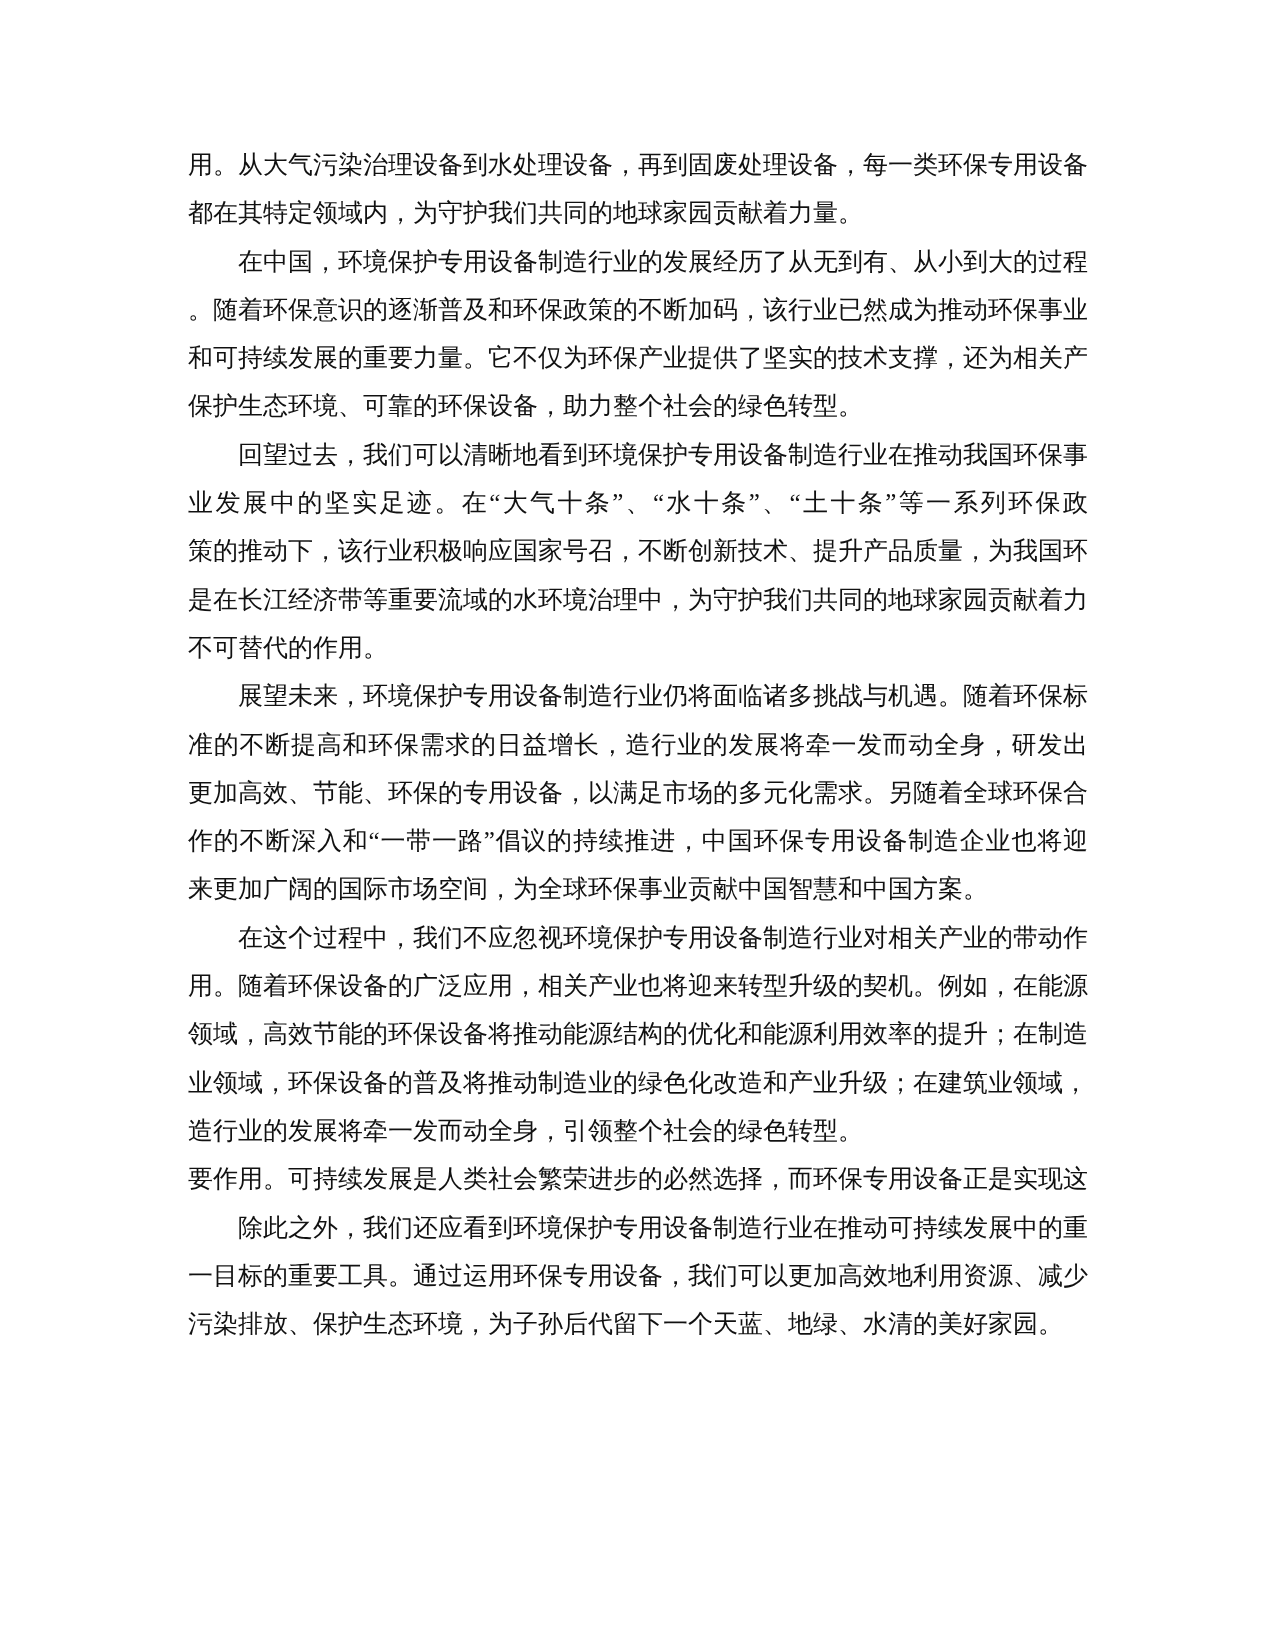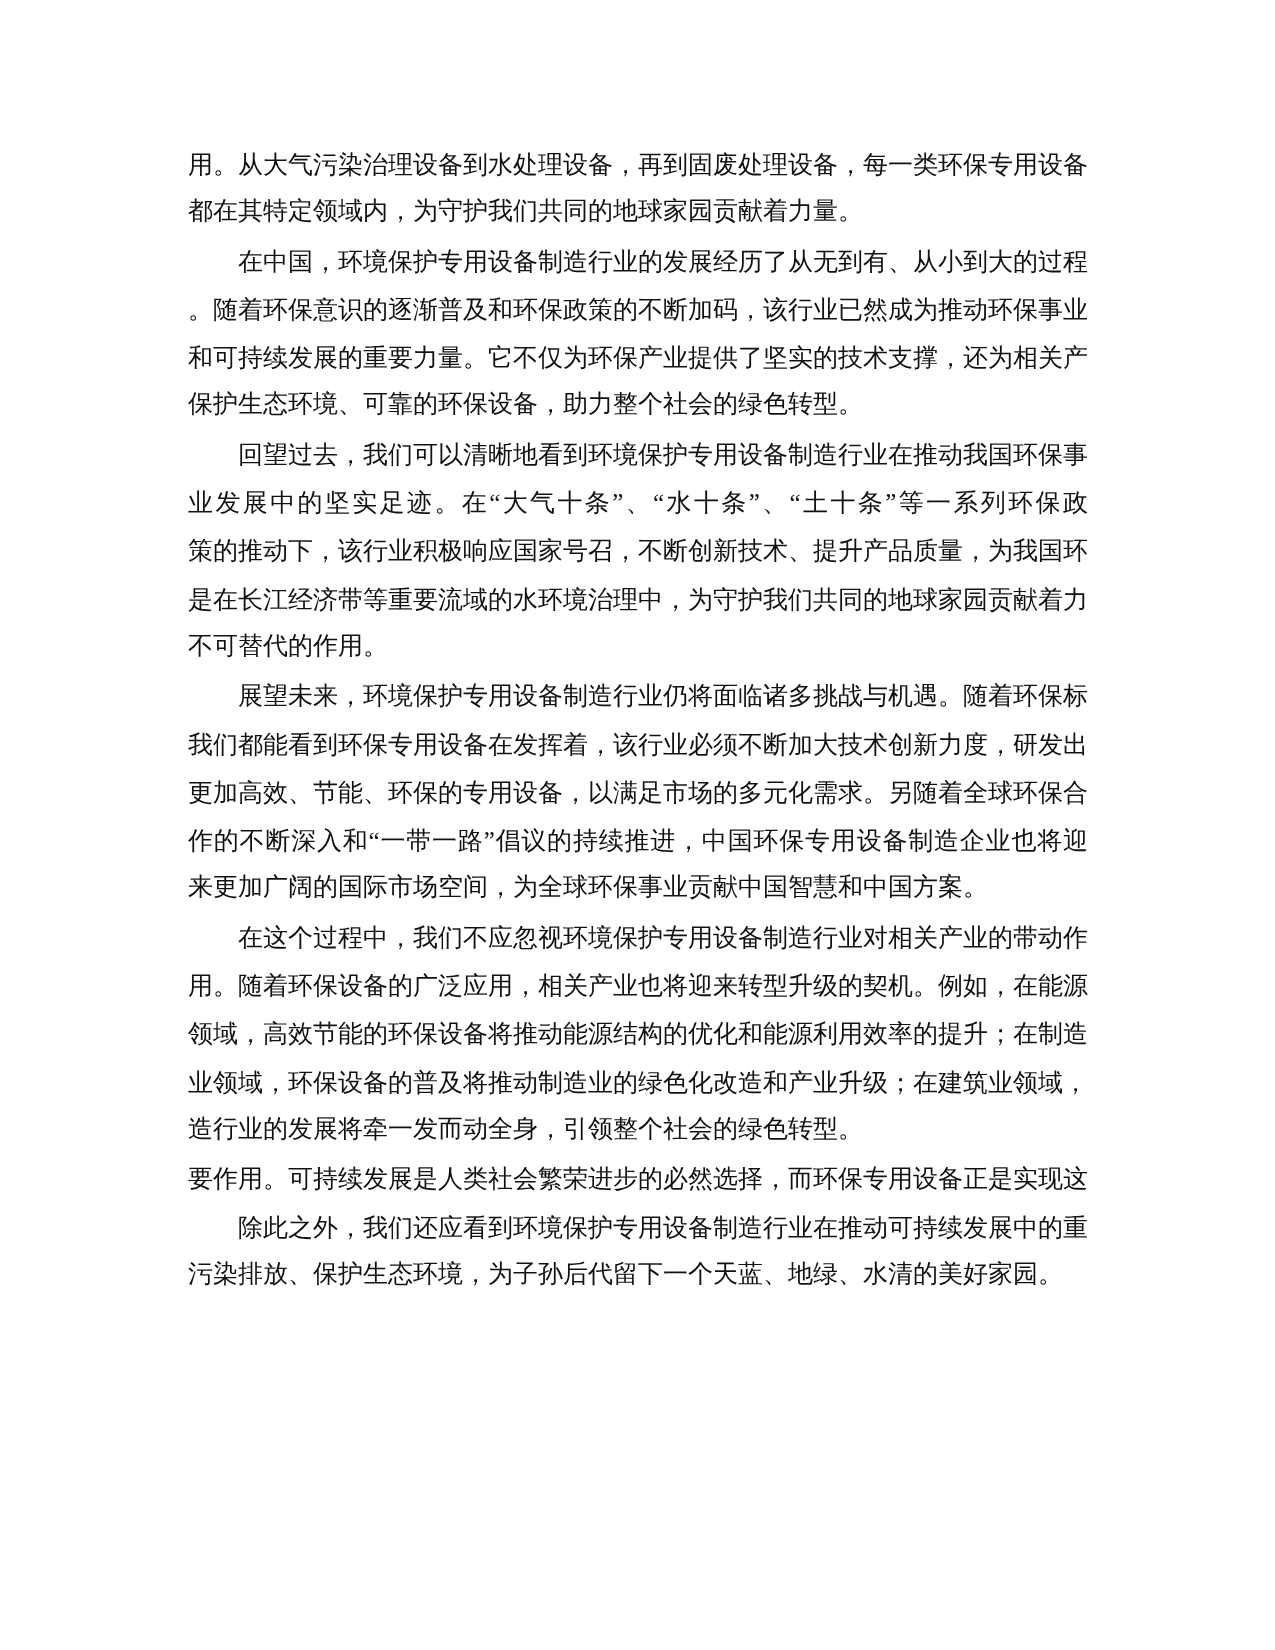--- a/index.html
+++ b/index.html
@@ -26,21 +26,20 @@
     line-height: 48.3px;
     height: 48.3px;
     color: #111111;
     text-align: justify;
     text-align-last: justify;
     white-space: nowrap;
     overflow: hidden;
   }
   .line.end {
     text-align-last: left;
-    font-family: Liberation Mono, monospace;
   }
   .line.indent {
     padding-left: 50px;
   }
 </style>
 </head>
 <body>
 
 <div class="page">
   <div class="content">
@@ -49,26 +48,27 @@
     <div class="line indent">在中国，环境保护专用设备制造行业的发展经历了从无到有、从小到大的过程</div>
     <div class="line">。随着环保意识的逐渐普及和环保政策的不断加码，该行业已然成为推动环保事业</div>
     <div class="line">和可持续发展的重要力量。它不仅为环保产业提供了坚实的技术支撑，还为相关产</div>
     <div class="line end">保护生态环境、可靠的环保设备，助力整个社会的绿色转型。</div>
     <div class="line indent">回望过去，我们可以清晰地看到环境保护专用设备制造行业在推动我国环保事</div>
     <div class="line">业发展中的坚实足迹。在“大气十条”、“水十条”、“土十条”等一系列环保政</div>
     <div class="line">策的推动下，该行业积极响应国家号召，不断创新技术、提升产品质量，为我国环</div>
     <div class="line">是在长江经济带等重要流域的水环境治理中，为守护我们共同的地球家园贡献着力量</div>
     <div class="line end">不可替代的作用。</div>
     <div class="line indent">展望未来，环境保护专用设备制造行业仍将面临诸多挑战与机遇。随着环保标</div>
-    <div class="line">我们都能看到环保专用设备在发挥着，该行业必须不断加大技术创新力度，研发出</div>
+    <div class="line">准的不断提高和环保需求的日益增长，造行业的发展将牵一发而动全身，研发出</div>
     <div class="line">更加高效、节能、环保的专用设备，以满足市场的多元化需求。另随着全球环保合</div>
     <div class="line">作的不断深入和“一带一路”倡议的持续推进，中国环保专用设备制造企业也将迎</div>
     <div class="line end">来更加广阔的国际市场空间，为全球环保事业贡献中国智慧和中国方案。</div>
     <div class="line indent">在这个过程中，我们不应忽视环境保护专用设备制造行业对相关产业的带动作</div>
     <div class="line">用。随着环保设备的广泛应用，相关产业也将迎来转型升级的契机。例如，在能源</div>
     <div class="line">领域，高效节能的环保设备将推动能源结构的优化和能源利用效率的提升；在制造</div>
     <div class="line">业领域，环保设备的普及将推动制造业的绿色化改造和产业升级；在建筑业领域，</div>
     <div class="line end">造行业的发展将牵一发而动全身，引领整个社会的绿色转型。</div>
     <div class="line">要作用。可持续发展是人类社会繁荣进步的必然选择，而环保专用设备正是实现这</div>
     <div class="line indent">除此之外，我们还应看到环境保护专用设备制造行业在推动可持续发展中的重</div>
+    <div class="line">一目标的重要工具。通过运用环保专用设备，我们可以更加高效地利用资源、减少</div>
     <div class="line end">污染排放、保护生态环境，为子孙后代留下一个天蓝、地绿、水清的美好家园。</div>
   </div>
 </div>
 
 </body></html>

